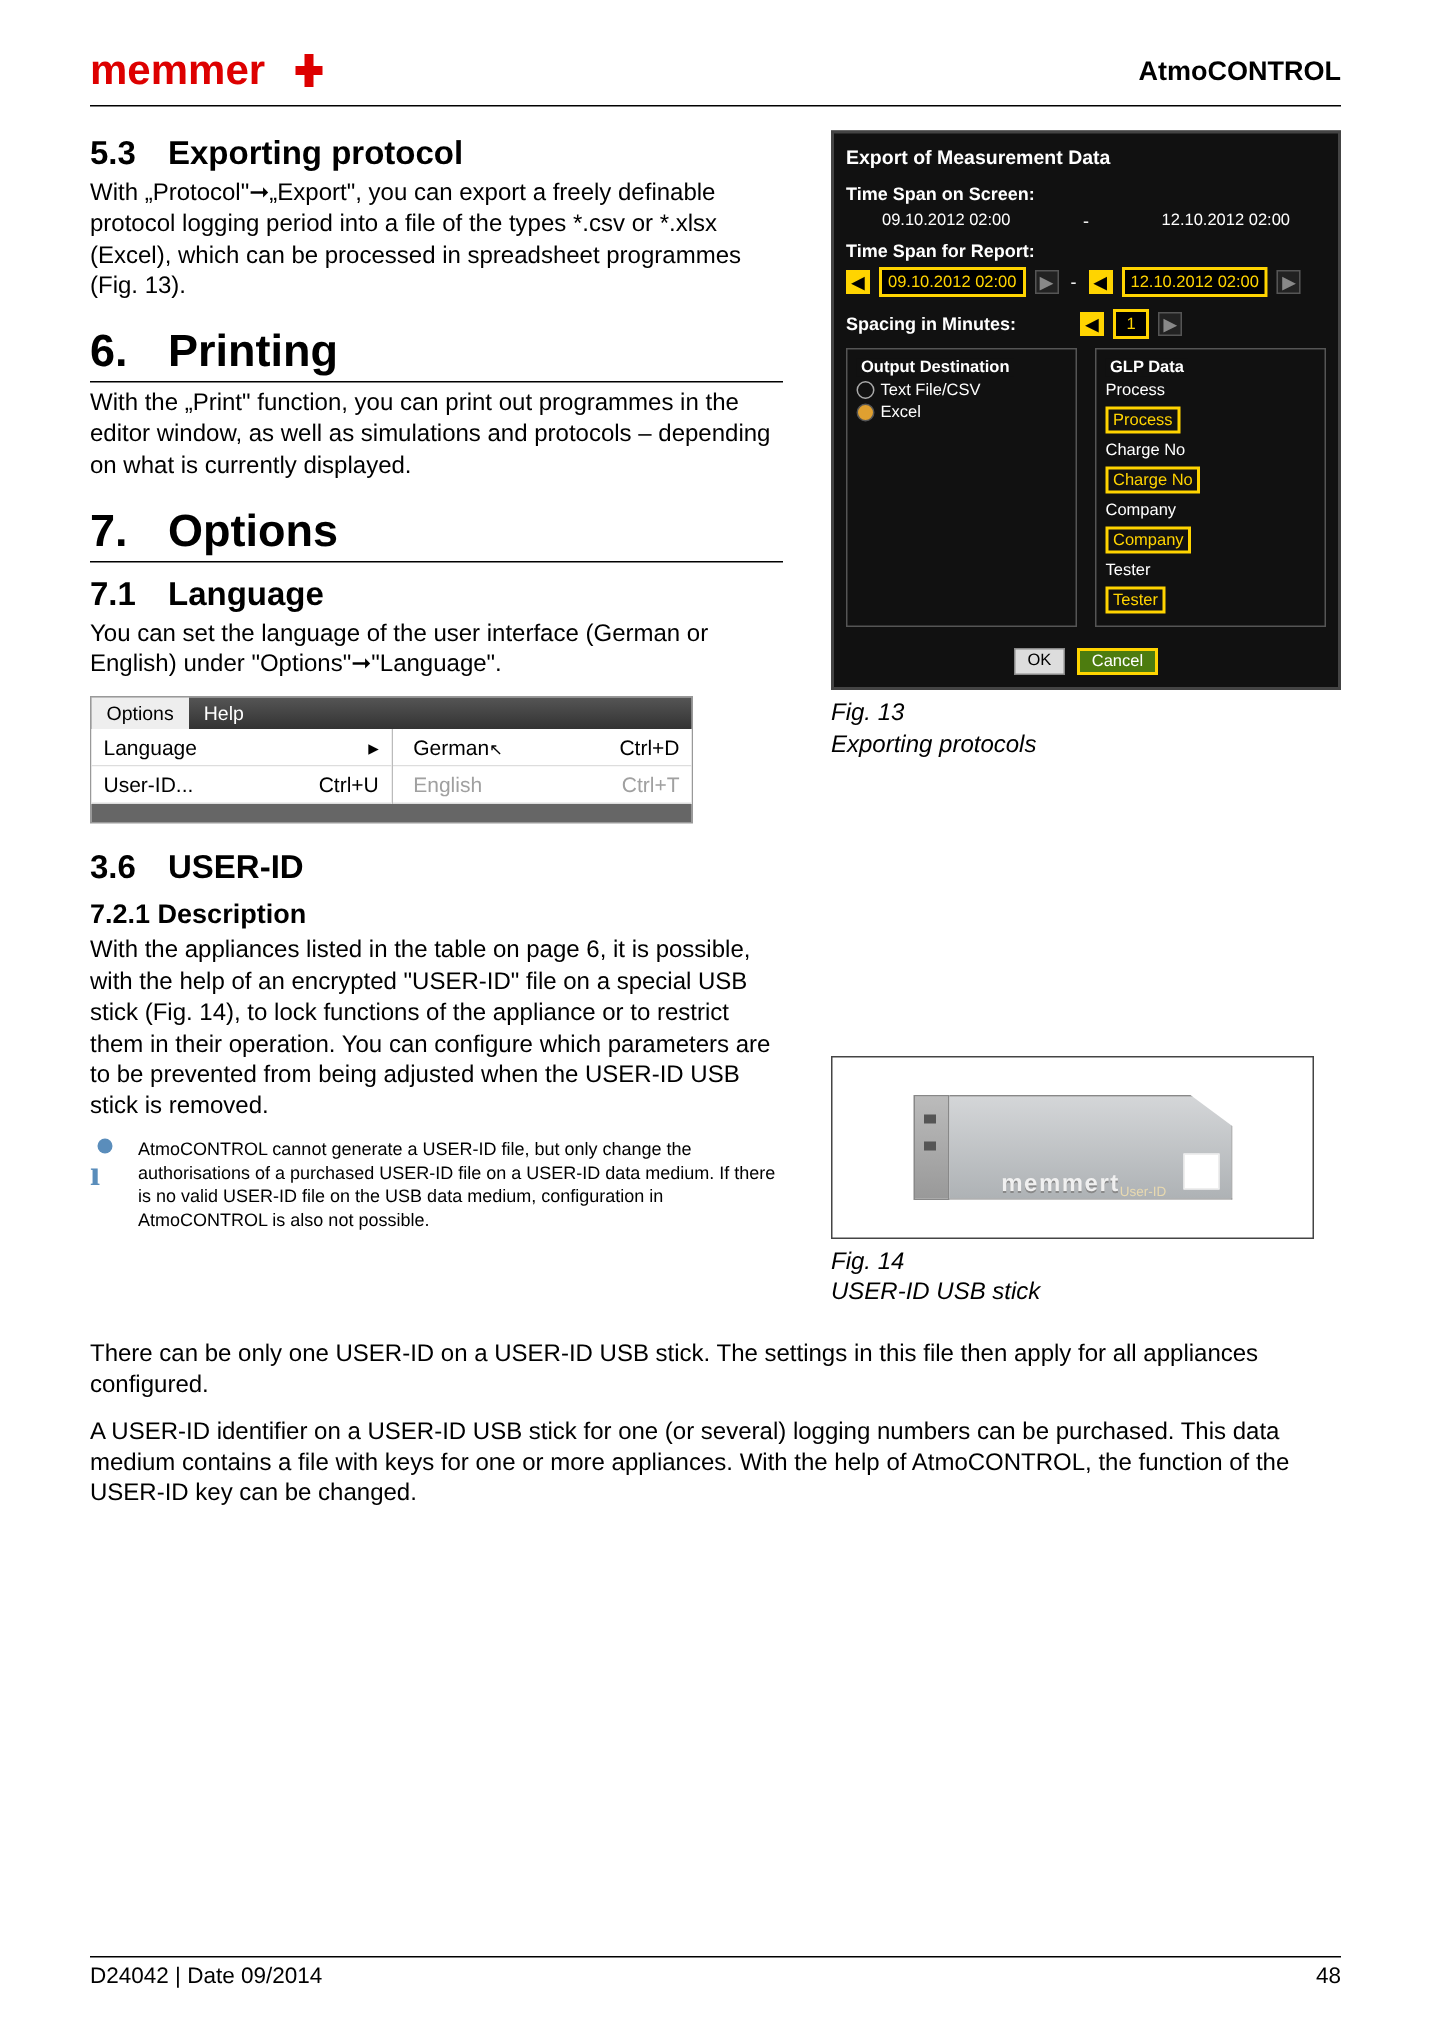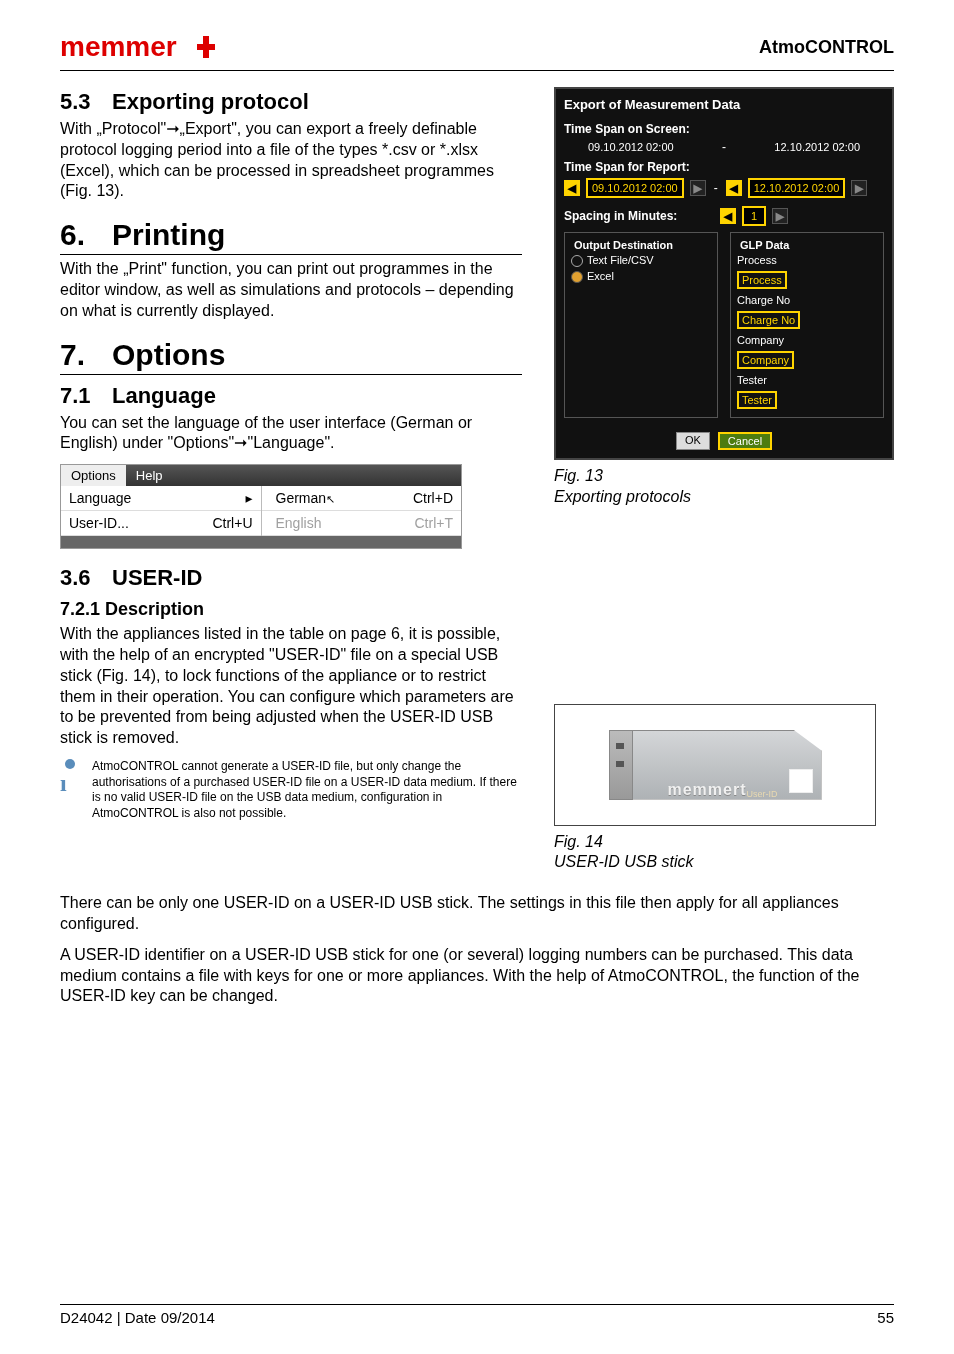--- a/index.html
+++ b/index.html
@@ -402,14 +402,14 @@
     </div>
 
   </div>
 </div>
 
 <p>There can be only one USER-ID on a USER-ID USB stick. The settings in this file then apply for all appliances configured.</p>
 <p>A USER-ID identifier on a USER-ID USB stick for one (or several) logging numbers can be purchased. This data medium contains a file with keys for one or more appliances. With the help of AtmoCONTROL, the function of the USER-ID key can be changed.</p>
 
 <div class="footer">
   <span>D24042 | Date 09/2014</span>
-  <span>55</span>
+  <span>48</span>
 </div>
 
 </body></html>

